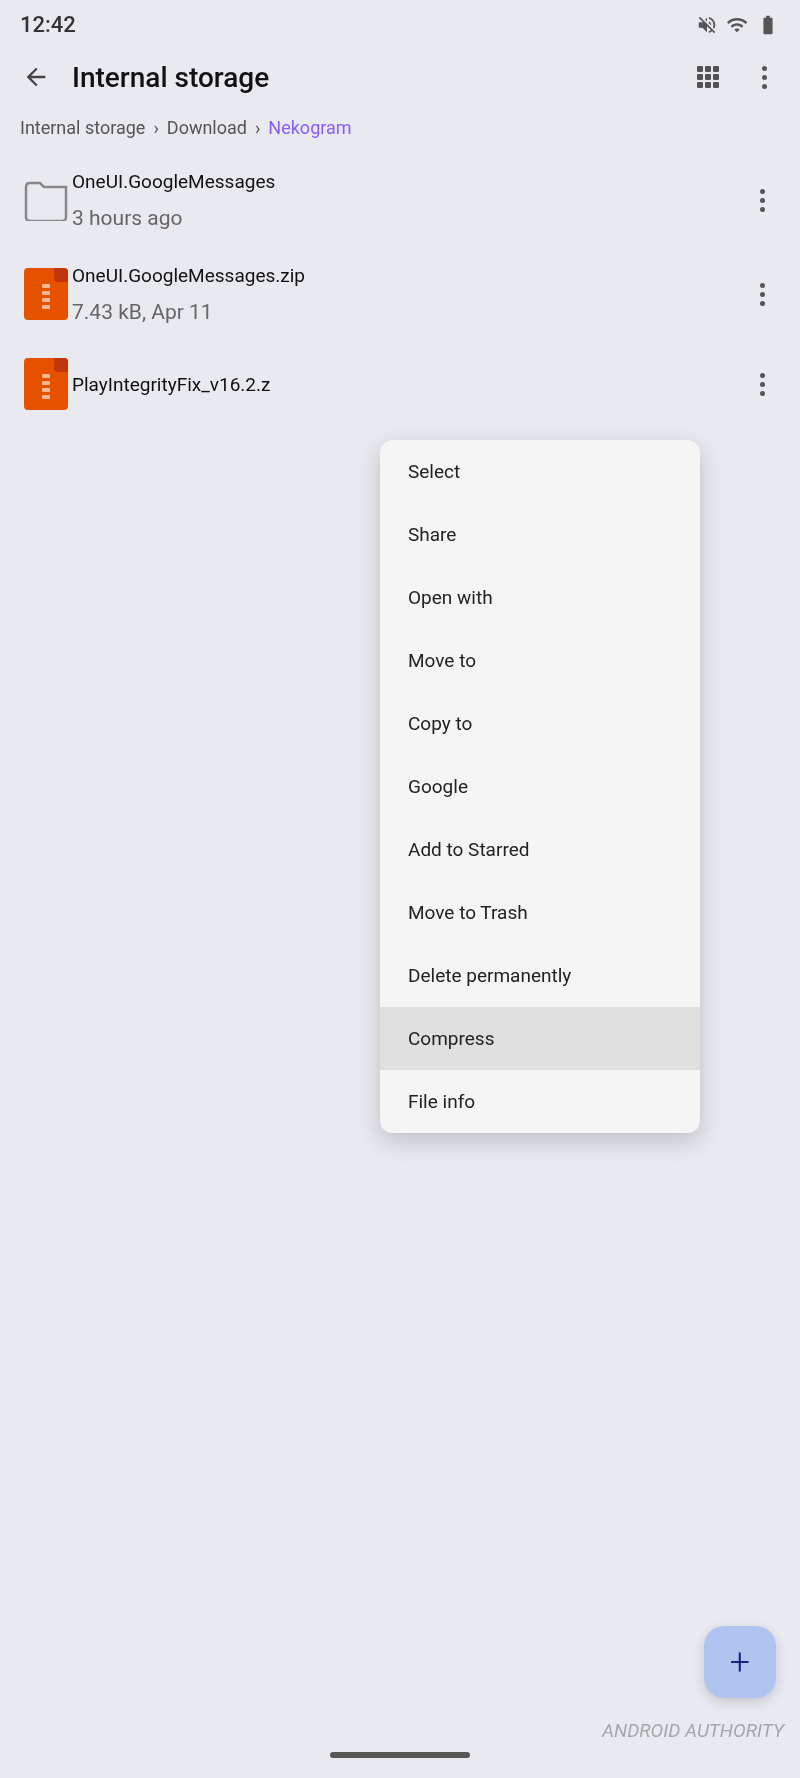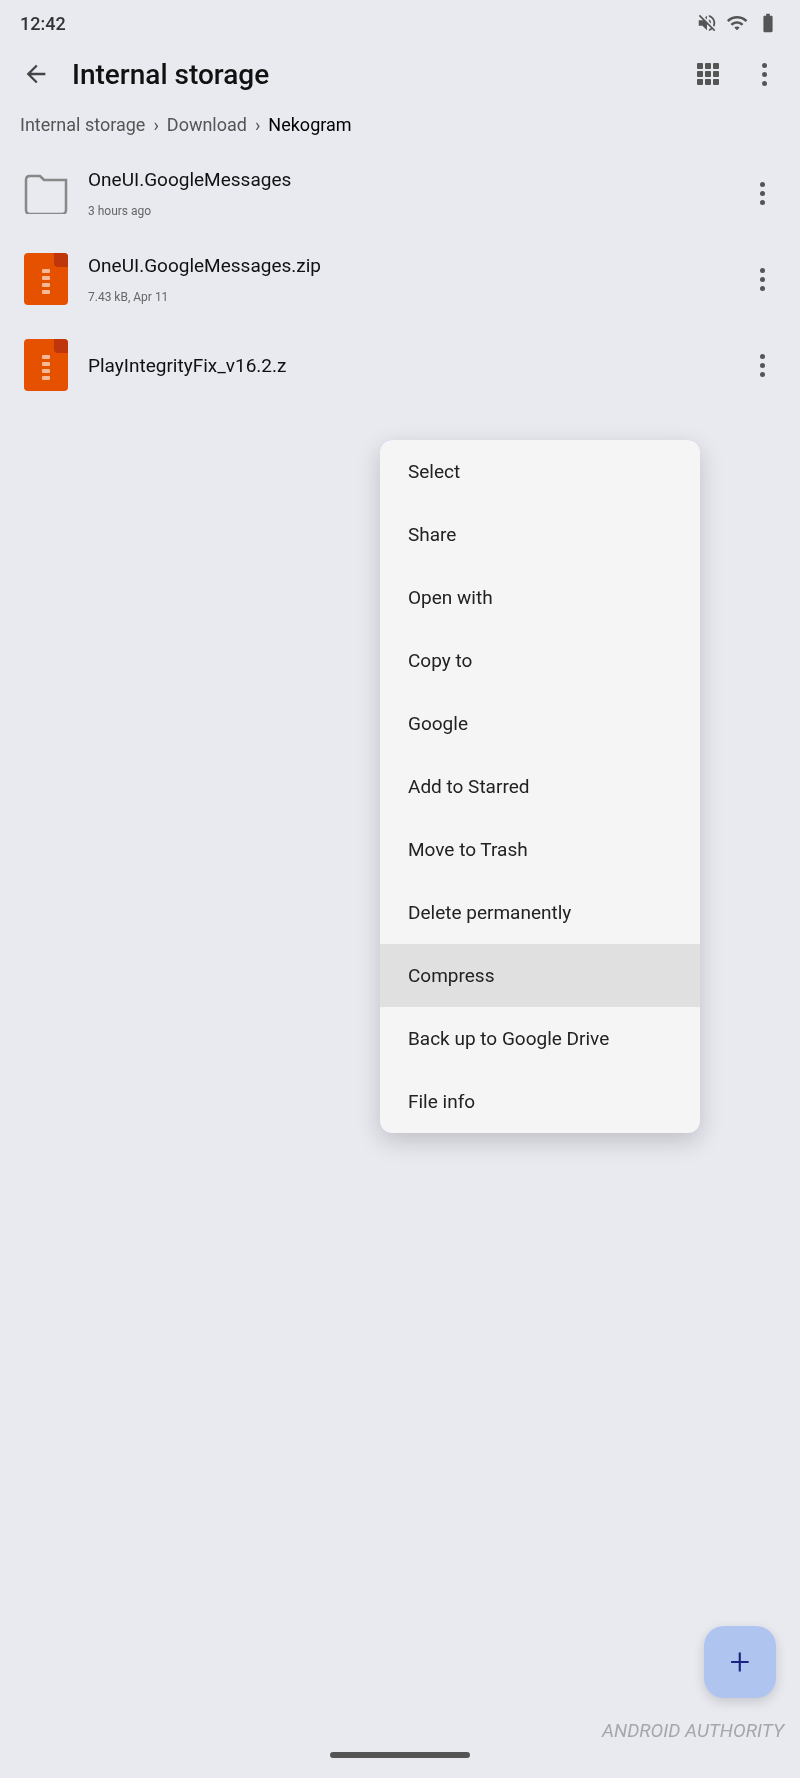--- a/index.html
+++ b/index.html
@@ -17,21 +17,21 @@
     
     .status-bar {
       display: flex;
       justify-content: space-between;
       align-items: center;
       padding: 12px 20px 8px 20px;
       background-color: #e8eaf0;
     }
 
     .status-time {
-      font-size: 18px;
+      font-size: 22px;
       font-weight: 500;
       color: #333;
     }
 
     .status-icons {
       display: flex;
       align-items: center;
       gap: 8px;
     }
 
@@ -89,39 +89,38 @@
       background-color: #e8eaf0;
       gap: 8px;
     }
 
     .breadcrumb-item {
       font-size: 18px;
       color: #555;
     }
 
     .breadcrumb-item.active {
-      color: #000000;
+      color: #8b5cf6;
     }
 
     .breadcrumb-chevron {
       color: #555;
       font-size: 18px;
     }
 
     
     .file-list {
       background-color: #e8eaf0;
       padding: 0 8px;
     }
 
     .file-item {
       display: flex;
       align-items: center;
       padding: 16px 12px;
-      gap: 16px;
       background-color: #e8eaf0;
       position: relative;
     }
 
     .file-item + .file-item {
       margin-top: 2px;
     }
 
     .file-icon {
       width: 52px;
@@ -173,21 +172,21 @@
       flex: 1;
     }
 
     .file-name {
       font-size: 19px;
       color: #111;
       font-weight: 400;
     }
 
     .file-meta {
-      font-size: 12px;
+      font-size: 21px;
       color: #666;
       margin-top: 13px;
     }
 
     .file-more {
       width: 36px;
       height: 36px;
       display: flex;
       align-items: center;
       justify-content: center;
@@ -433,41 +432,41 @@
   <div class="menu-item">
     <span>Select</span>
   </div>
   <div class="menu-item">
     <span>Share</span>
   </div>
   <div class="menu-item">
     <span>Open with</span>
   </div>
   <div class="menu-item">
+    <span>Move to</span>
+  </div>
+  <div class="menu-item">
     <span>Copy to</span>
   </div>
   <div class="menu-item">
     <span>Google</span>
   </div>
   <div class="menu-item">
     <span>Add to Starred</span>
   </div>
   <div class="menu-item">
     <span>Move to Trash</span>
   </div>
   <div class="menu-item">
     <span>Delete permanently</span>
   </div>
   <div class="menu-item highlighted">
     <span>Compress</span>
   </div>
   <div class="menu-item">
-    <span>Back up to Google Drive</span>
-  </div>
-  <div class="menu-item">
     <span>File info</span>
   </div>
 </div>
 
 <div class="fab">
   <span class="fab-plus">+</span>
 </div>
 
 <div class="bottom-bar"></div>
 

